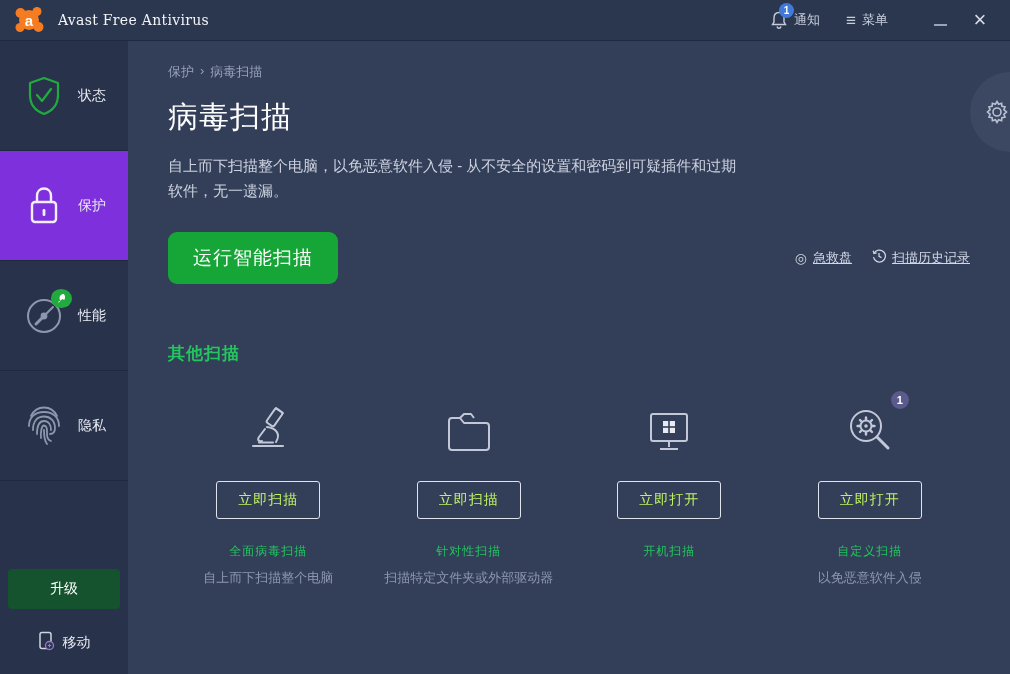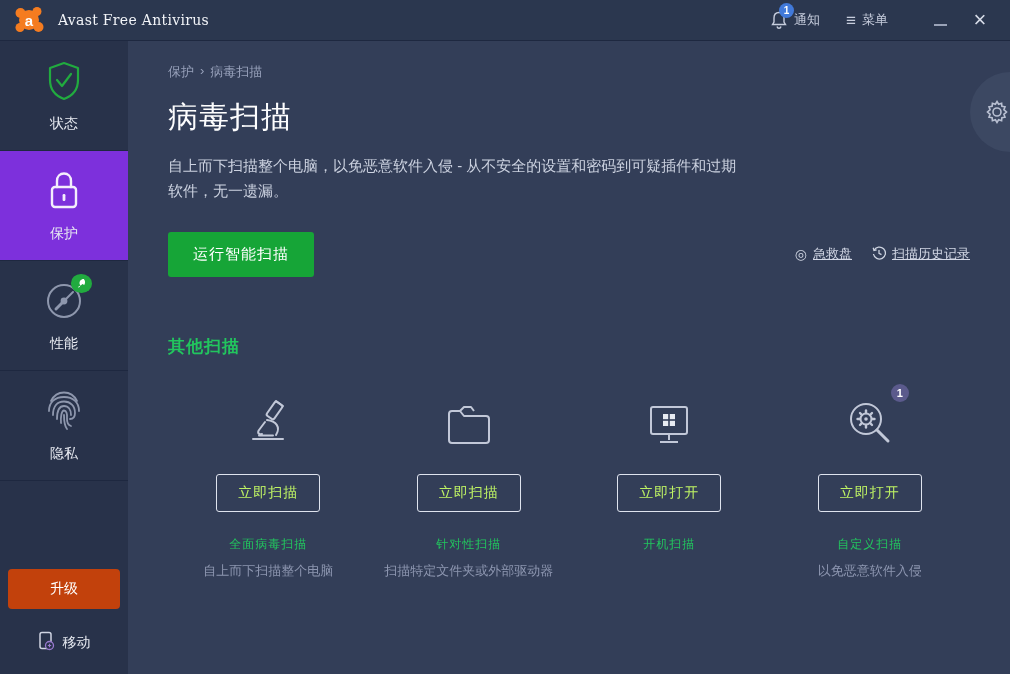--- a/index.html
+++ b/index.html
@@ -31,52 +31,52 @@
   .win-btn { width:32px; height:30px; display:flex; align-items:center; justify-content:center; cursor:pointer; color:#cdd3e0; }
   .min-bar { width:13px; height:0; border-bottom:2px solid #9aa3b8; margin-top:10px; }
   .close-x { font-size:22px; color:#d7dce8; line-height:1; }
 
   
   .sidebar {
     position:absolute; top:41px; left:0; width:128px; height:633px;
     background:#28324a; display:flex; flex-direction:column;
   }
   .side-item {
-    height:110px; display:flex; flex-direction:column; align-items:center; justify-content:center;
+    height:110px; display:flex; flex-direction:row; align-items:center; justify-content:center;
     gap:12px; border-bottom:1px solid #1e2840; cursor:pointer;
   }
   .side-item.active { background:#7d30dc; }
   .side-label { font-size:14px; color:#e8ebf2; }
   .icon-box { position:relative; width:44px; height:44px; display:flex; align-items:center; justify-content:center; }
   .perf-badge {
     position:absolute; top:-5px; right:-6px; width:21px; height:19px; border-radius:48% 52% 50% 50%;
     background:#21ab3f; display:flex; align-items:center; justify-content:center;
   }
   .side-bottom { margin-top:auto; display:flex; flex-direction:column; align-items:center; padding-bottom:12px; }
   .upgrade-btn {
-    width:112px; height:40px; background:#c2410c; border:none; border-radius:4px;
+    width:112px; height:40px; background:#14532d; border:none; border-radius:4px;
     color:#fff; font-size:14px; cursor:pointer; margin-bottom:22px;
     font-family:inherit;
   }
   .mobile-item { display:flex; align-items:center; gap:8px; color:#e8ebf2; font-size:14px; cursor:pointer; padding-bottom:8px; }
 
   
   .main {
     position:absolute; top:41px; left:128px; width:882px; height:633px;
     padding:22px 40px 0 40px;
   }
   .breadcrumb { font-size:13px; color:#97a0ba; display:flex; gap:6px; }
   .breadcrumb .crumb { cursor:pointer; }
   .page-title { font-size:30px; font-weight:400; color:#fdfdfe; margin-top:16px; letter-spacing:1px; }
   .page-desc { margin-top:16px; font-size:15px; line-height:1.65; color:#ccd2e0; max-width:570px; }
 
   .action-row { margin-top:28px; display:flex; align-items:center; }
   .smart-scan-btn {
-    background:#16a537; color:#fff; border:none; border-radius:3px;
-    font-size:15px; padding:13px 25px; cursor:pointer; letter-spacing:1px;
+    background:#16a537; color:#fff; border:none; border-radius:9px;
+    font-size:19px; padding:13px 25px; cursor:pointer; letter-spacing:1px;
     font-family:inherit;
   }
   .quick-links { margin-left:auto; display:flex; align-items:center; gap:20px; }
   .qlink { display:flex; align-items:center; gap:6px; color:#d3d8e6; font-size:13px; cursor:pointer; }
   .qlink .lbl { text-decoration:underline; }
   .disc-glyph { font-size:14px; color:#cdd3e0; line-height:1; }
 
   .section-title { margin-top:58px; font-size:17px; font-weight:bold; color:#22c55e; letter-spacing:1px; }
 
   .cards { margin-top:34px; display:grid; grid-template-columns:repeat(4,1fr); }

